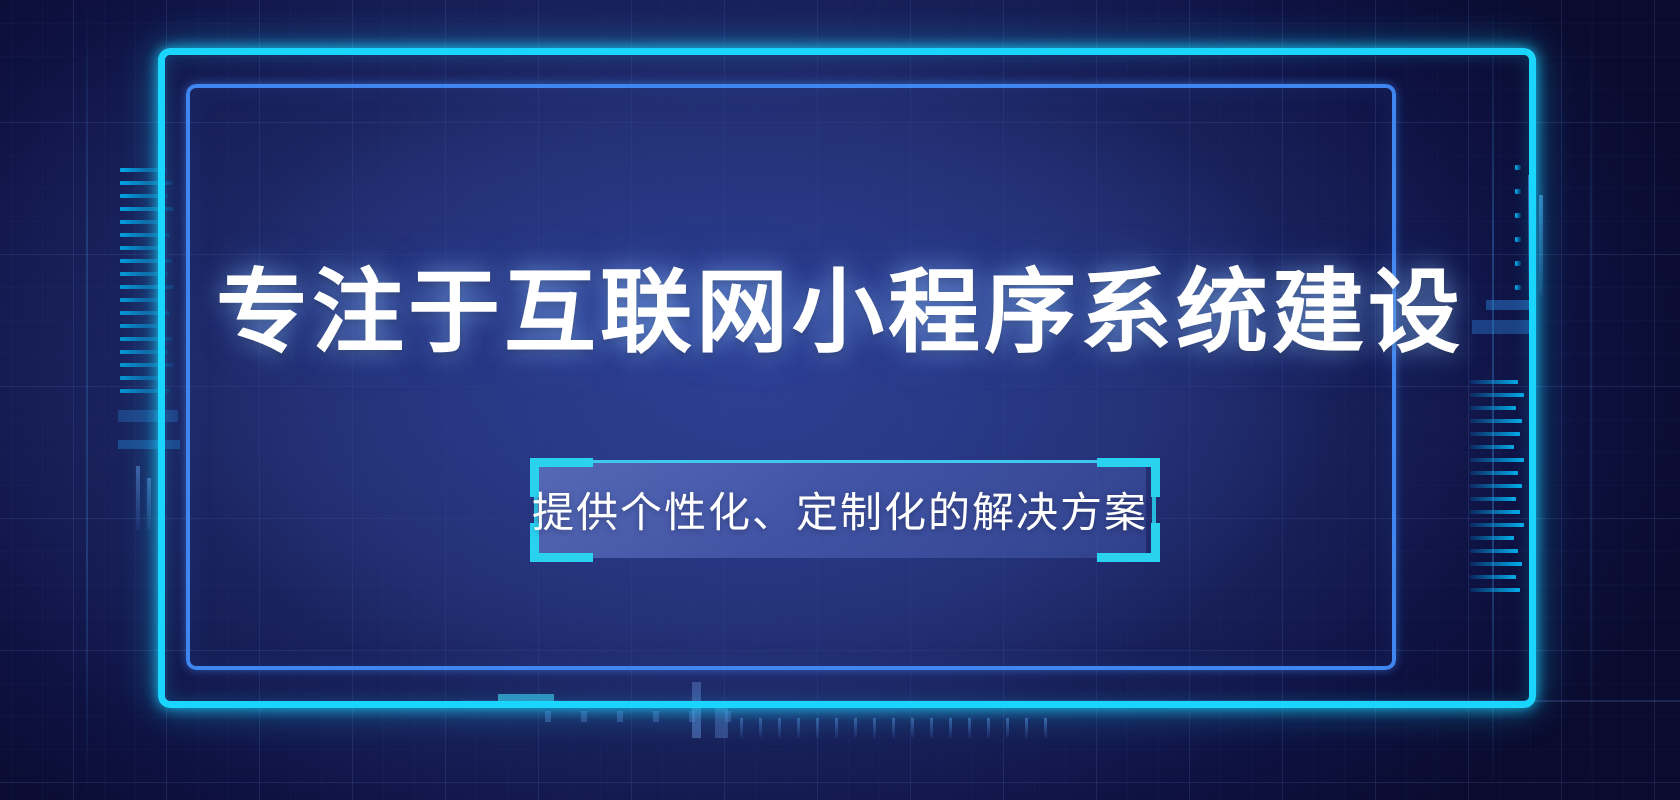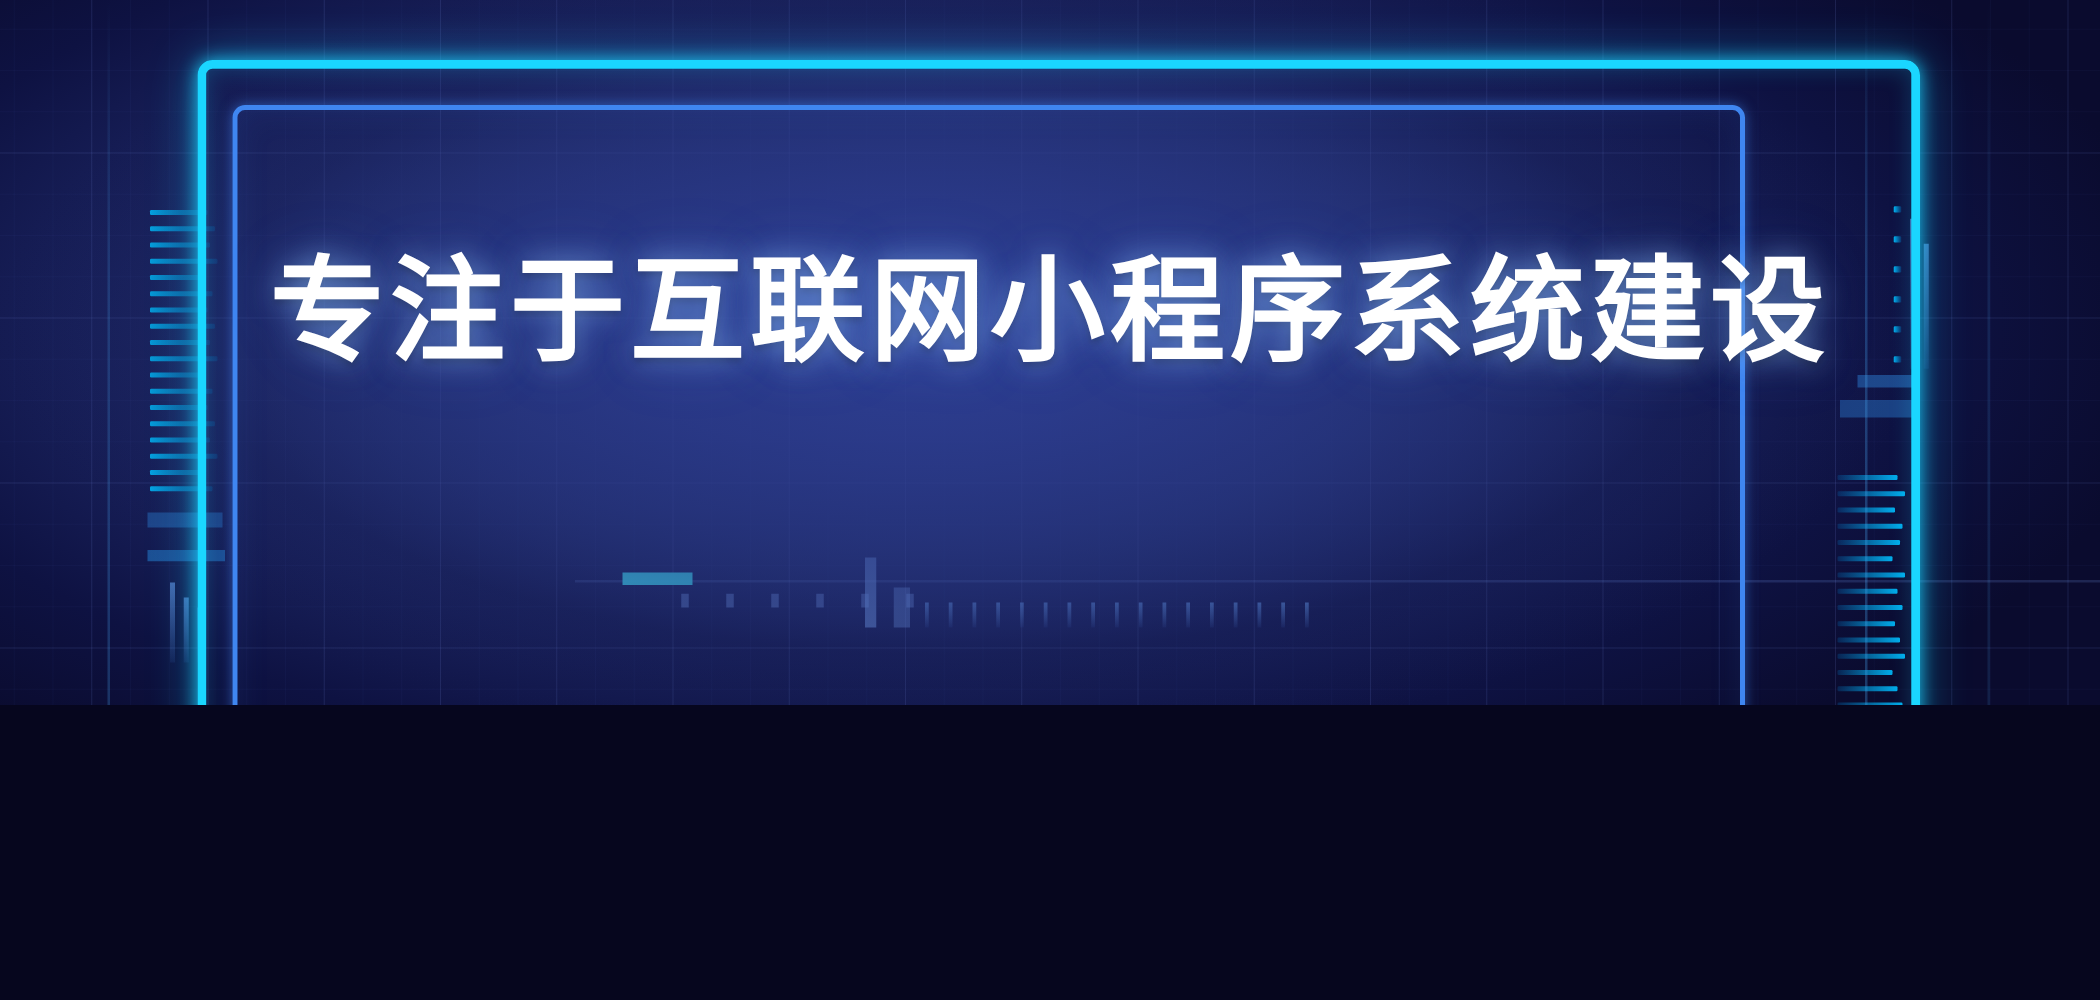--- a/index.html
+++ b/index.html
@@ -8,21 +8,21 @@
     padding: 0;
     background: #06061e;
   }
   body {
     font-family: "Liberation Sans", "DejaVu Sans", sans-serif;
   }
 
   #banner {
     position: relative;
     width: 1680px;
-    height: 564px;
+    height: 800px;
     overflow: hidden;
     background:
       radial-gradient(ellipse 62% 78% at 42% 46%, #33459b 0%, #2c3b8c 22%, #233073 42%, #18205a 62%, #0e1242 80%, #0a0b2e 100%),
       linear-gradient(180deg, #0b0b2c 0%, #121545 40%, #0d1038 100%);
   }
 
   
   .grid-layer {
     position: absolute;
     inset: 0;
@@ -320,15 +320,25 @@
 
   <div class="vignette"></div>
 
   <div class="frame-outer"></div>
   <div class="frame-inner"></div>
 
   <div class="content">
 
     <h1 class="headline">专注于互联网小程序系统建设</h1>
 
+    <div class="sub-wrap">
+      <div class="sub-plate"></div>
+      <div class="edge-l"></div>
+      <div class="edge-r"></div>
+      <div class="br br-tl"></div>
+      <div class="br br-tr"></div>
+      <div class="br br-bl"></div>
+      <div class="br br-br"></div>
+      <div class="sub-text">提供个性化、定制化的解决方案</div>
+    </div>
 
   </div>
 </div>
 
 </body></html>

